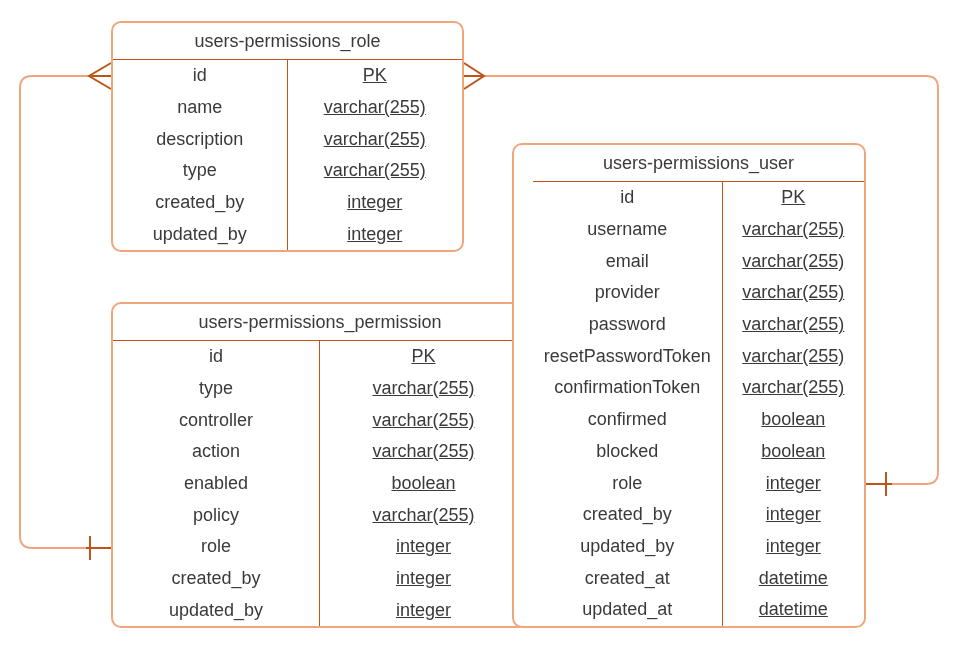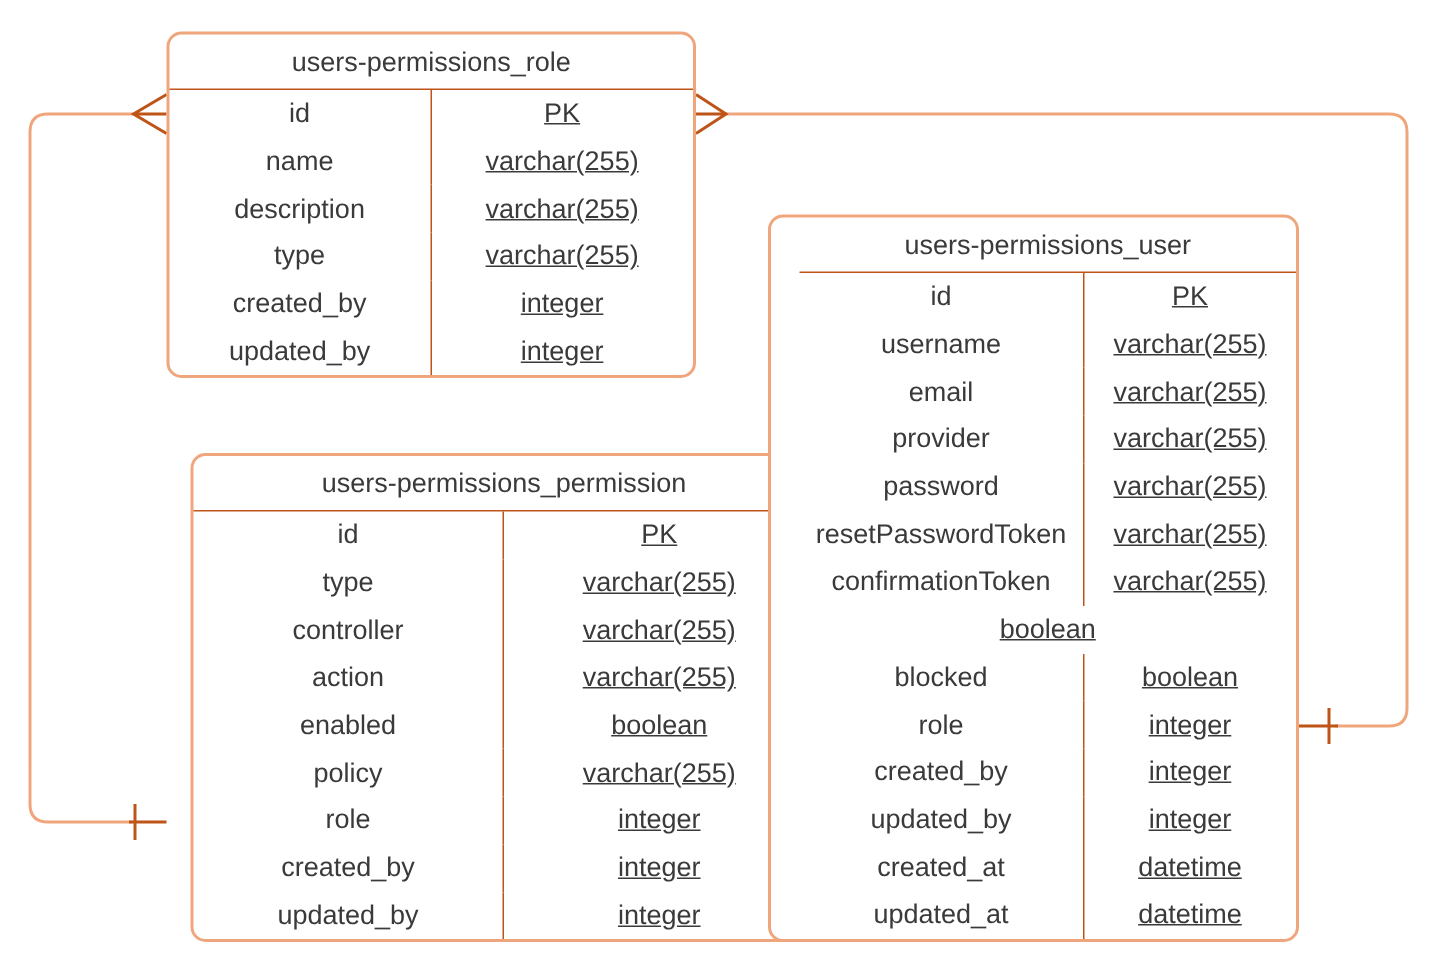--- a/index.html
+++ b/index.html
@@ -88,21 +88,21 @@
           <div class="ecell name">created_by</div>
           <div class="ecell type">integer</div>
         </div>
         <div class="erow">
           <div class="ecell name">updated_by</div>
           <div class="ecell type">integer</div>
         </div>
       </div>
   </div>
 
-  <div class="etable" style="left:127px;top:302px;width:418px;--split:50%;">
+  <div class="etable" style="left:111px;top:302px;width:418px;--split:50%;">
     <div class="etitle">users-permissions_permission</div>
     <div class="ebody">
         <div class="erow">
           <div class="ecell name">id</div>
           <div class="ecell type">PK</div>
         </div>
         <div class="erow">
           <div class="ecell name">type</div>
           <div class="ecell type">varchar(255)</div>
         </div>
@@ -162,20 +162,21 @@
         </div>
         <div class="erow">
           <div class="ecell name">resetPasswordToken</div>
           <div class="ecell type">varchar(255)</div>
         </div>
         <div class="erow">
           <div class="ecell name">confirmationToken</div>
           <div class="ecell type">varchar(255)</div>
         </div>
         <div class="erow">
+          <div class="ecell name">confirmed</div>
           <div class="ecell type">boolean</div>
         </div>
         <div class="erow">
           <div class="ecell name">blocked</div>
           <div class="ecell type">boolean</div>
         </div>
         <div class="erow">
           <div class="ecell name">role</div>
           <div class="ecell type">integer</div>
         </div>

